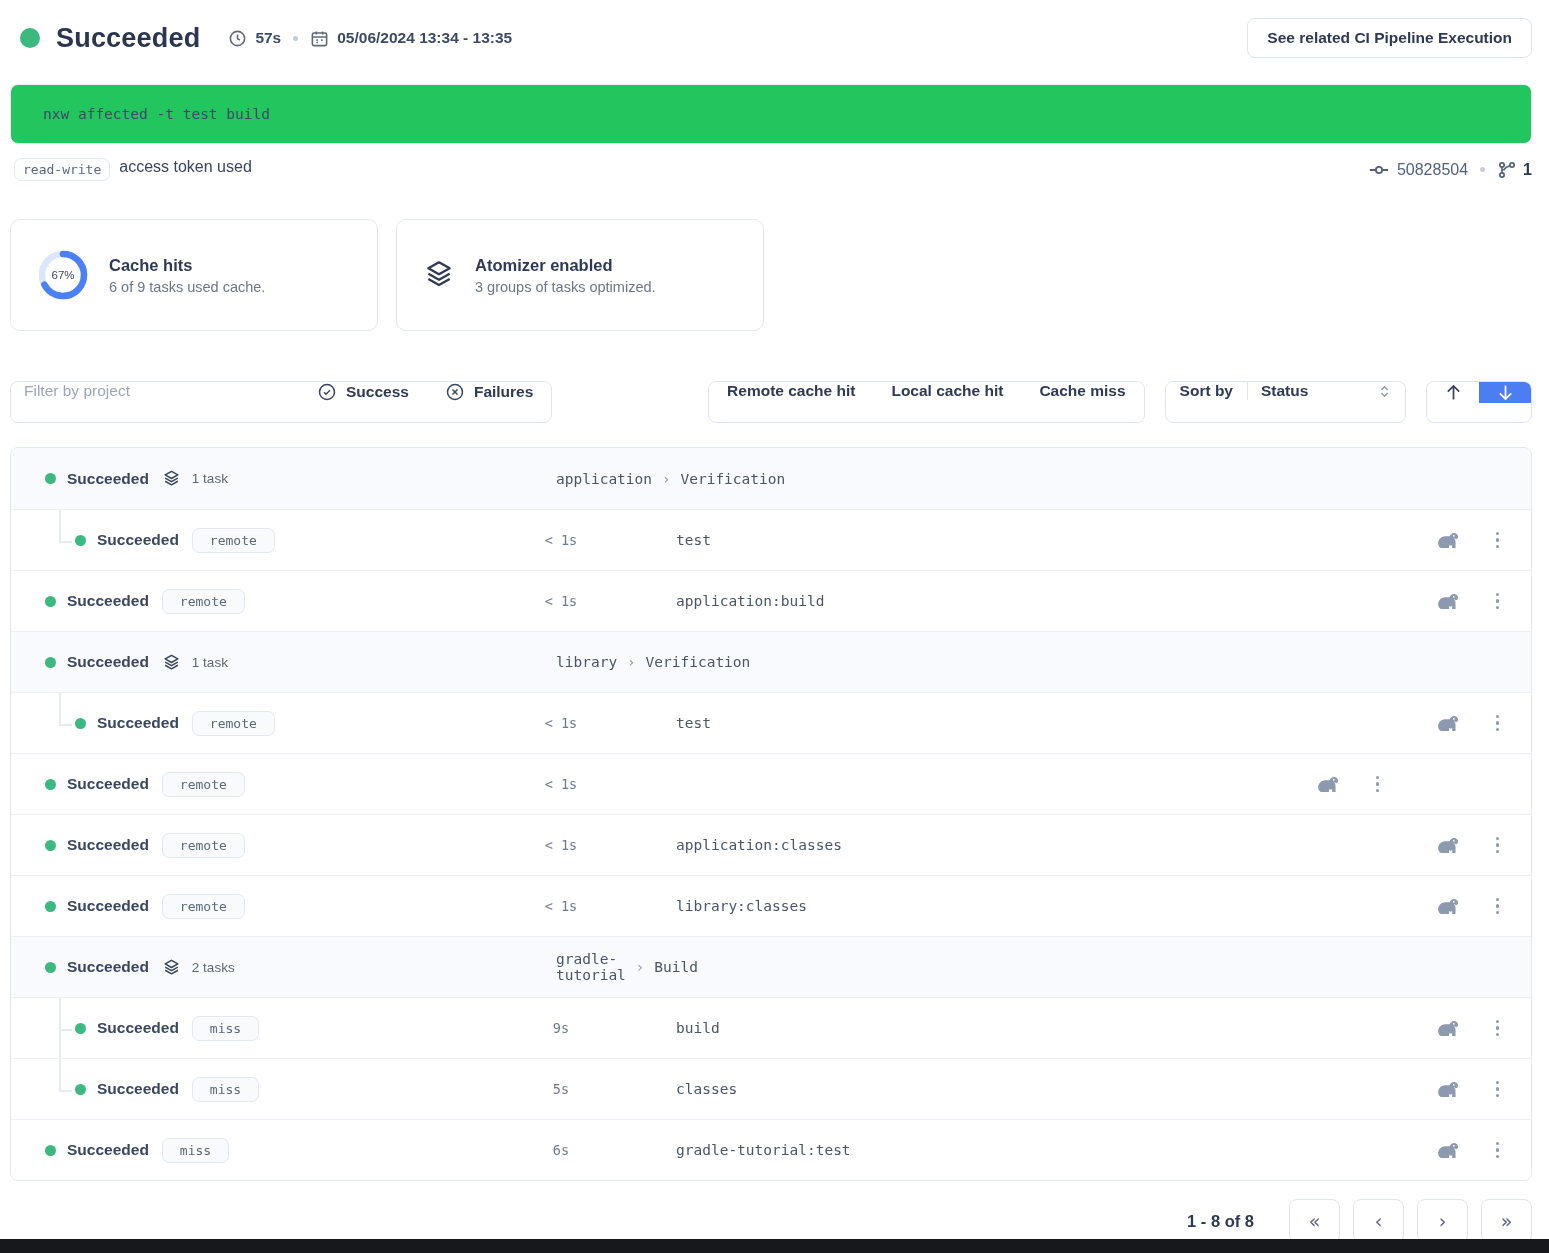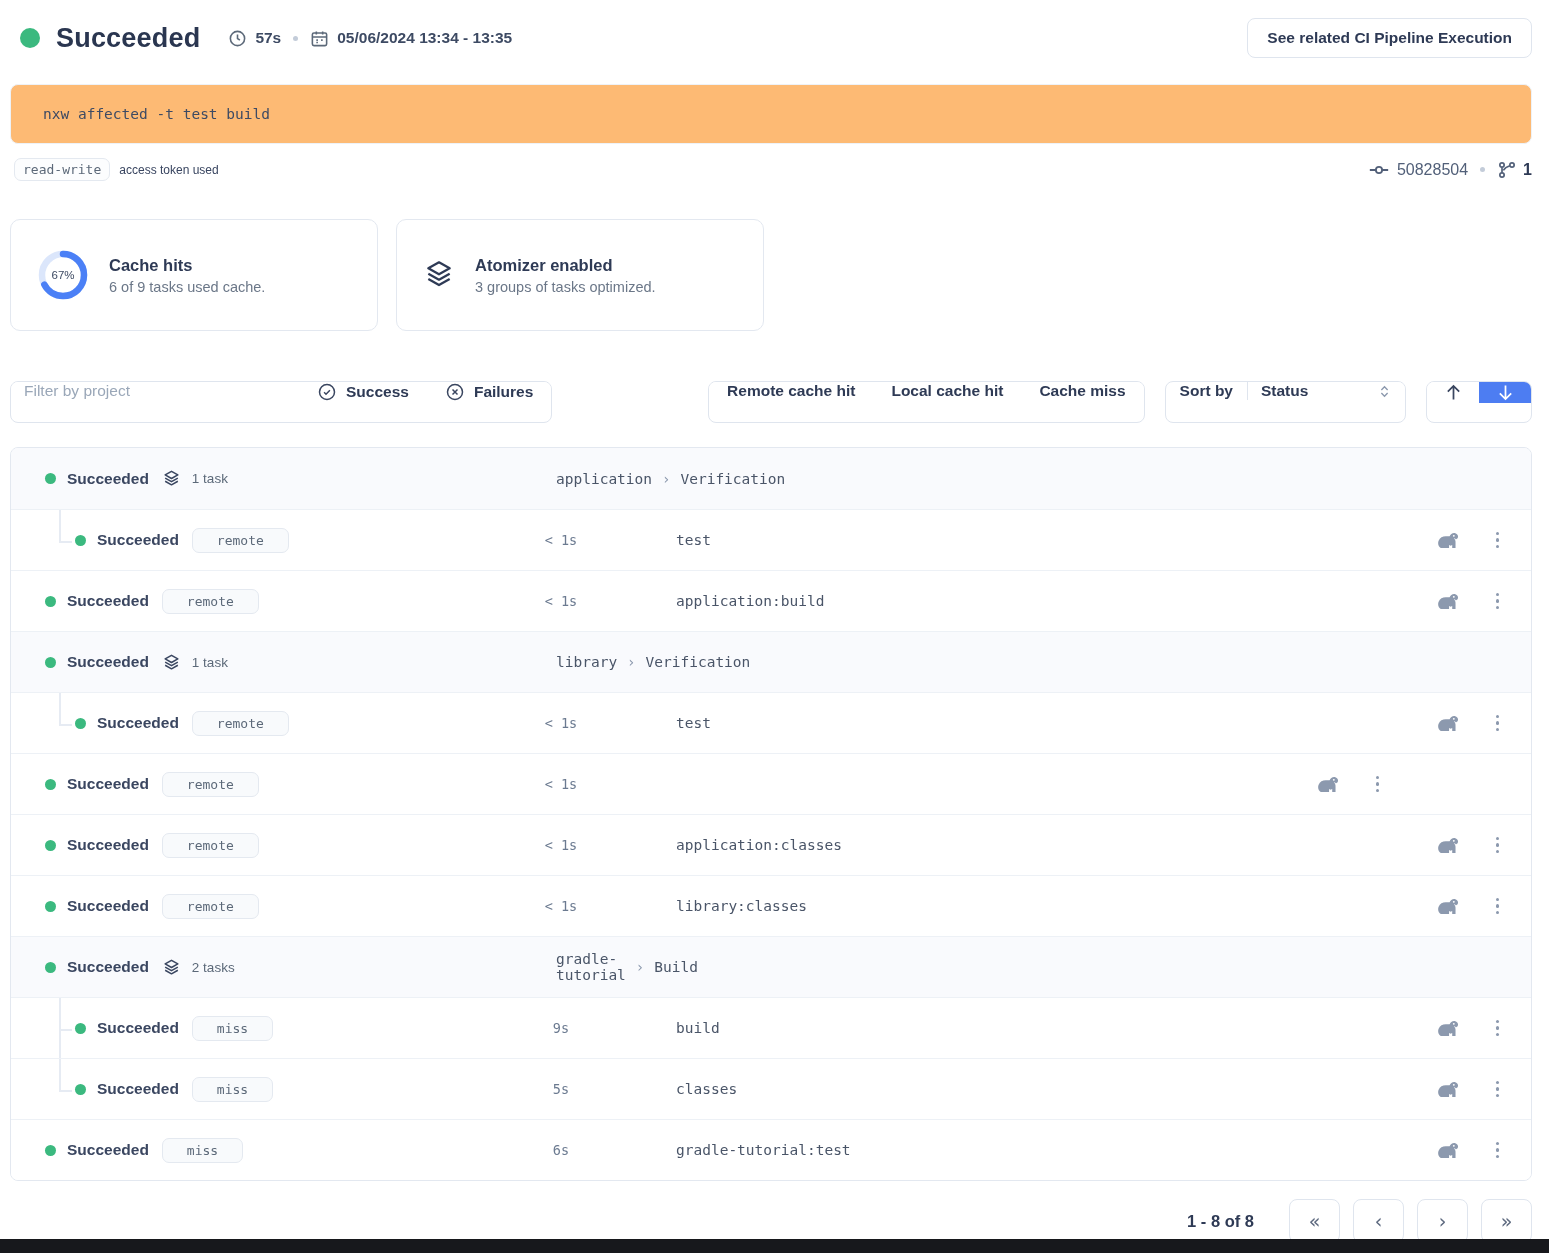--- a/index.html
+++ b/index.html
@@ -12,29 +12,29 @@
   .title-group { display:flex; align-items:center; }
   .status-dot-lg { width:20px; height:20px; border-radius:50%; background:#3bb97f; margin:0 16px 0 10px; }
   .page-title { font-size:27px; font-weight:700; color:#2a3650; letter-spacing:.2px; }
   .meta { display:flex; align-items:center; margin-left:28px; color:#3d4a63; font-size:15.5px; font-weight:700; }
   .meta .icn { display:inline-flex; margin-right:8px; color:#5c6979; }
   .sep-dot { width:5px; height:5px; border-radius:50%; background:#c3ccd9; margin:0 12px; }
   .cta-btn { height:40px; padding:0 19px; border:1px solid #dfe5ee; border-radius:8px; background:#fff;
              font-family:inherit; font-size:15.5px; font-weight:700; color:#2e3a55; cursor:pointer; }
 
   
-  .command-box { margin-top:26px; background:#fdba74; border:1px solid #eef2f7; border-radius:8px;
+  .command-box { margin-top:26px; background:#22c55e; border:1px solid #eef2f7; border-radius:8px;
                  padding:21px 32px; font-family:"DejaVu Sans Mono", monospace; font-size:14.5px; color:#3d4a63; }
 
   
   .token-row { margin-top:14px; display:flex; justify-content:space-between; align-items:center; }
-  .token-left { display:flex; align-items:center; gap:9px; padding-left:4px; }
+  .token-left { display:flex; gap:9px; padding-left:4px; }
   .mono-badge { font-family:"DejaVu Sans Mono", monospace; font-size:13px; color:#5c6979; background:#fcfdfe;
                 border:1px solid #e4e9f0; border-radius:7px; padding:3px 8px; }
-  .token-label { font-size:12px; color:#394560; }
+  .token-label { font-size:16px; color:#394560; }
   .token-right { display:flex; align-items:center; color:#526079; }
   .token-right .icn { display:inline-flex; }
   .commit-id { font-size:16px; color:#526079; margin-left:7px; }
   .branch-count { font-size:16px; font-weight:700; color:#2e3a55; margin-left:6px; }
 
   
   .cards { margin-top:38px; display:flex; gap:18px; }
   .card { width:368px; height:112px; border:1px solid #e3e8f0; border-radius:10px; background:#fff;
           display:flex; align-items:center; padding:0 26px; gap:20px; }
   .donut-wrap { position:relative; width:52px; height:52px; flex:none; }
@@ -70,21 +70,21 @@
          position:relative; background:#fff; cursor:pointer; }
   .row + .row { border-top:1px solid #edf1f6; }
   .row.group { background:#f9fafd; }
   .cell-left { display:flex; align-items:center; gap:11px; padding-left:34px; }
   .row.child .cell-left { padding-left:64px; }
   .dot-sm { width:11px; height:11px; border-radius:50%; background:#3bb97f; flex:none; }
   .row-status { font-size:15.5px; font-weight:700; color:#3a4660; }
   .layers-sm { display:inline-flex; color:#3a4660; margin-left:2px; }
   .task-count { font-size:13.5px; color:#5c6979; }
   .badge { font-family:"DejaVu Sans Mono", monospace; font-size:13px; color:#5c6979; background:#f8fafc;
-           border:1px solid #e4e9f0; border-radius:7px; padding:4px 24px; margin-left:2px; }
+           border:1px solid #e4e9f0; border-radius:7px; padding:4px 17px; margin-left:2px; }
   .cell-duration { text-align:center; font-family:"DejaVu Sans Mono", monospace; font-size:13.5px; color:#6b7a90; }
   .cell-name { font-family:"DejaVu Sans Mono", monospace; font-size:14.5px; color:#4a5568; padding-left:55px;
                display:flex; align-items:center; }
   .crumb-chev { color:#8b98ad; margin:0 10px; font-size:14px; }
   .cell-icons { display:flex; align-items:center; justify-content:flex-end; gap:30px; padding-right:28px; }
   .gradle-icn { display:inline-flex; cursor:pointer; }
   .kebab { display:flex; flex-direction:column; gap:3px; cursor:pointer; padding:4px; }
   .kebab i { width:3.5px; height:3.5px; border-radius:50%; background:#8b98ad; }
   .vline { position:absolute; left:48px; top:0; width:2px; height:33px; background:#e6ebf3; }
   .vline.pass { height:100%; }

